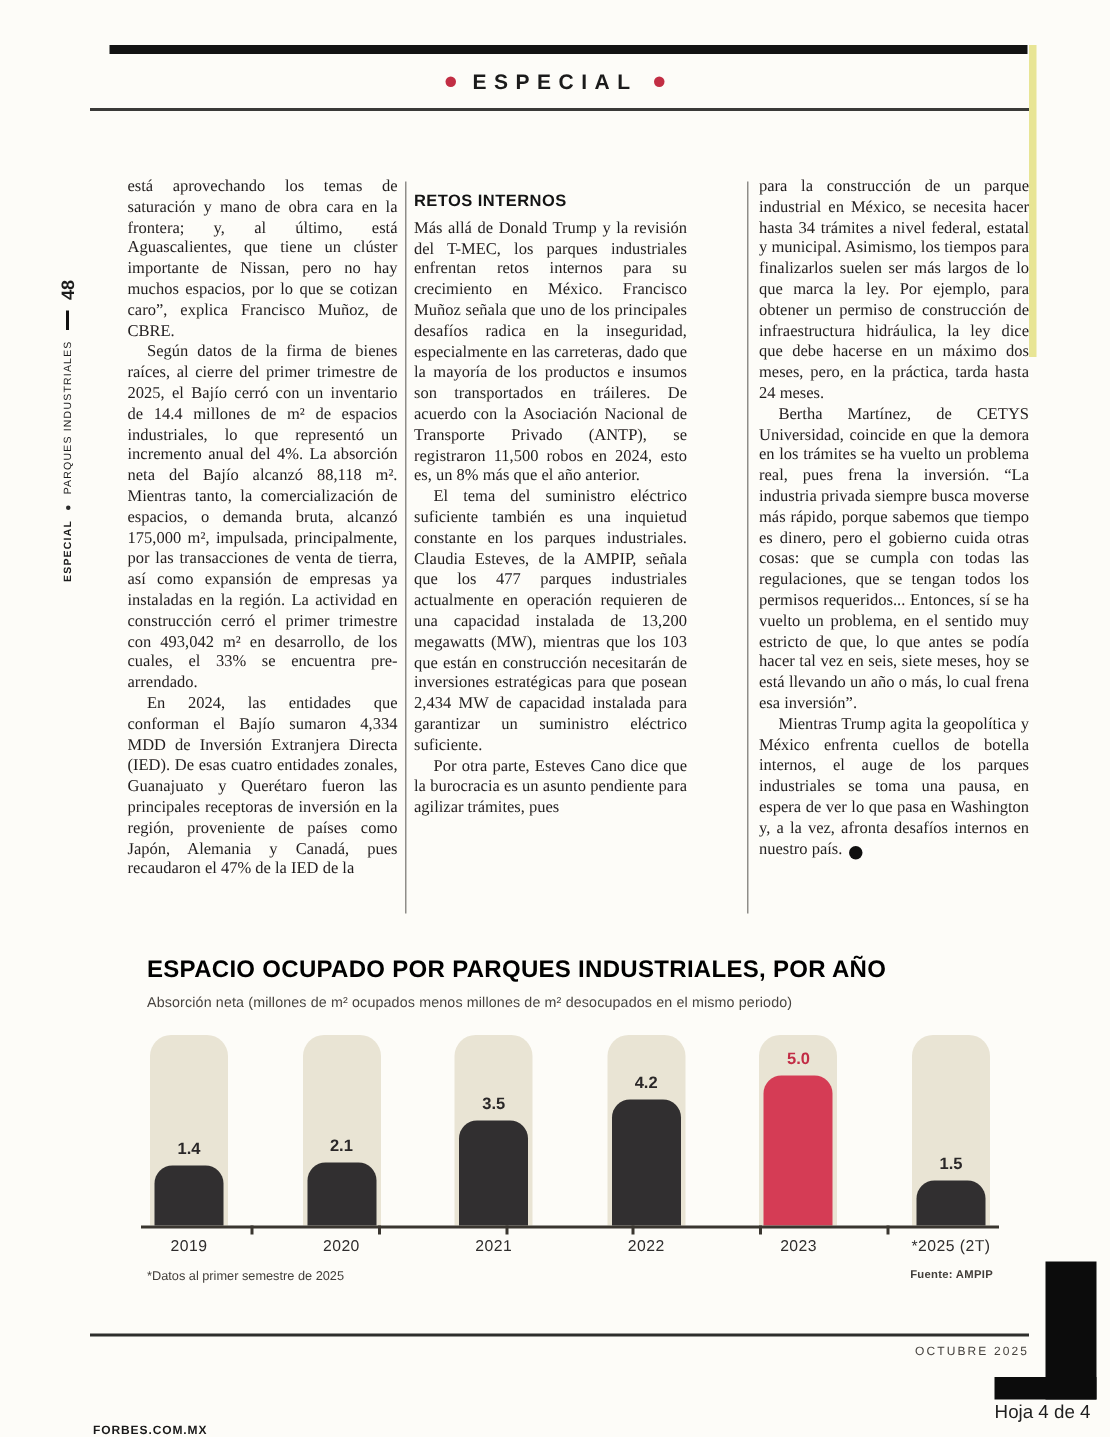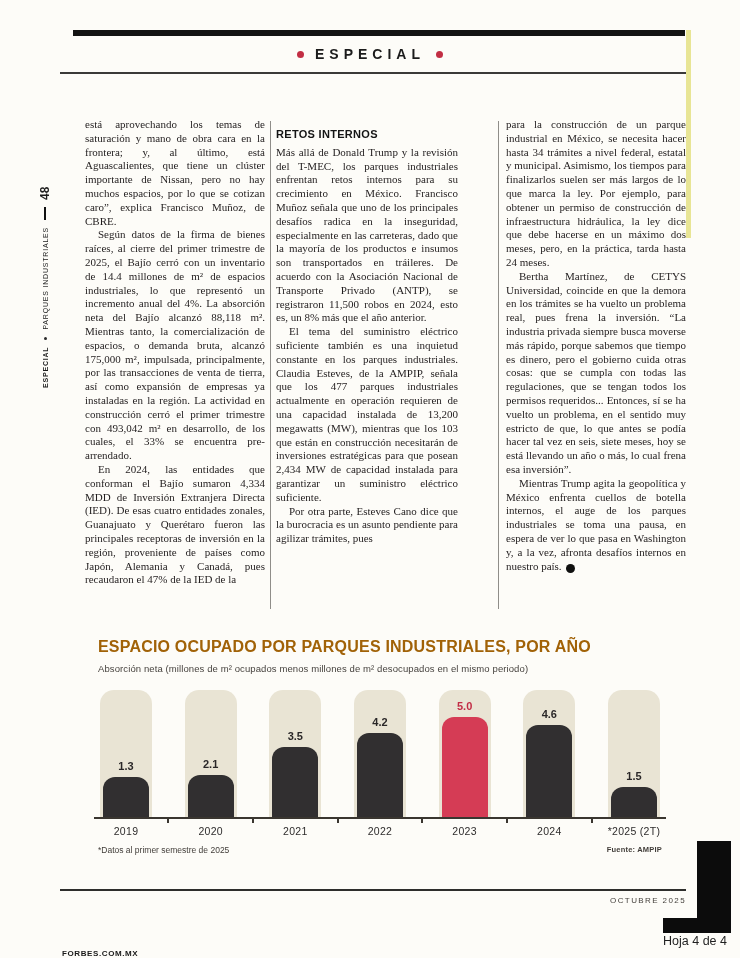--- a/index.html
+++ b/index.html
@@ -35,21 +35,21 @@
   .div-a{left:270px;} .div-b{left:498px;}
   .subhead{font-family:"Liberation Sans",sans-serif;font-weight:bold;font-size:11px;
            letter-spacing:.3px;margin:10px 0 4px 0 !important;text-align:left;color:#141414;}
   .endmark{display:inline-flex;align-items:center;justify-content:center;width:9px;height:9px;
            border-radius:50%;background:#101010;color:#fff;font-family:"Liberation Sans",sans-serif;
            font-size:6.5px;font-weight:bold;vertical-align:-1px;margin-left:2px;}
 
   
   .chart-section{position:absolute;left:85px;top:638px;width:577px;}
   .chart-title{font-family:"Liberation Sans",sans-serif;font-weight:bold;font-size:16px;
-               color:#a16207;letter-spacing:.2px;margin:0 0 7px 13px;}
+               color:#000000;letter-spacing:.2px;margin:0 0 7px 13px;}
   .chart-subtitle{font-family:"Liberation Sans",sans-serif;font-size:9.5px;color:#47433f;
                   margin:0 0 16px 13px;letter-spacing:.1px;}
   .plot{position:relative;margin-left:13px;width:564px;height:127px;}
   .axis{position:absolute;left:-4px;right:-4px;bottom:-2px;height:2px;background:#3a3630;}
   .tick{position:absolute;top:127px;width:2px;height:6px;background:#3a3630;}
   .bars{display:flex;justify-content:space-between;height:127px;}
   .bar-col{position:relative;width:56px;height:127px;}
   .track{position:absolute;left:2px;right:2px;top:0;bottom:0;background:#e9e4d4;
          border-radius:14px 14px 0 0;}
   .bar{position:absolute;left:5px;right:5px;bottom:0;background:#312f30;border-radius:12px 12px 0 0;}
@@ -121,21 +121,21 @@
   </div>
 
   <div class="chart-section">
     <div class="chart-title">ESPACIO OCUPADO POR PARQUES INDUSTRIALES, POR AÑO</div>
     <div class="chart-subtitle">Absorción neta (millones de m² ocupados menos millones de m² desocupados en el mismo periodo)</div>
     <div class="plot" id="plot">
       <div class="bars" id="bars">
           <div class="bar-col">
             <div class="track"></div>
             <div class="bar" style="height: 40px;"></div>
-            <div class="val" style="bottom: 45px;">1.3</div>
+            <div class="val" style="bottom: 45px;">1.4</div>
             <div class="year">2019</div>
           </div>
           <div class="bar-col">
             <div class="track"></div>
             <div class="bar" style="height: 42px;"></div>
             <div class="val" style="bottom: 47px;">2.1</div>
             <div class="year">2020</div>
           </div>
           <div class="bar-col">
             <div class="track"></div>
@@ -147,26 +147,20 @@
             <div class="track"></div>
             <div class="bar" style="height: 84px;"></div>
             <div class="val" style="bottom: 89px;">4.2</div>
             <div class="year">2022</div>
           </div>
           <div class="bar-col">
             <div class="track"></div>
             <div class="bar hl" style="height: 100px;"></div>
             <div class="val hl" style="bottom: 105px;">5.0</div>
             <div class="year">2023</div>
-          </div>
-          <div class="bar-col">
-            <div class="track"></div>
-            <div class="bar" style="height: 92px;"></div>
-            <div class="val" style="bottom: 97px;">4.6</div>
-            <div class="year">2024</div>
           </div>
           <div class="bar-col">
             <div class="track"></div>
             <div class="bar" style="height: 30px;"></div>
             <div class="val" style="bottom: 35px;">1.5</div>
             <div class="year">*2025 (2T)</div>
           </div>
         </div>
       <div class="axis"></div>
     <div class="tick" style="left: 69.3333px;"></div>

